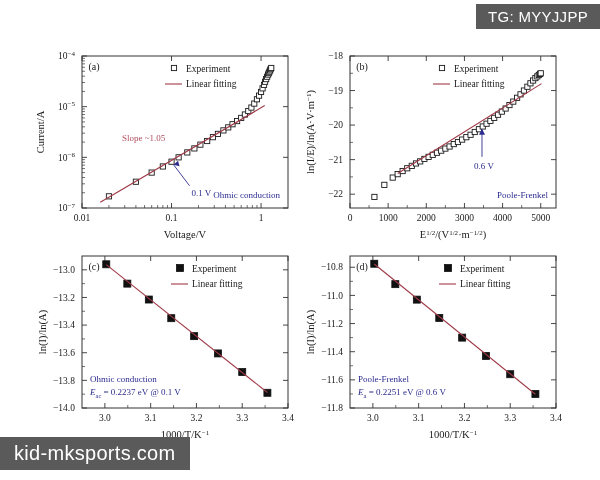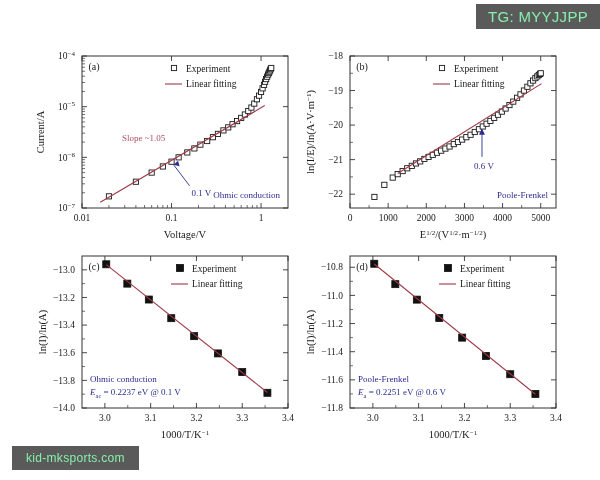--- a/index.html
+++ b/index.html
@@ -14,37 +14,37 @@
     color: #1a1a1a;
   }
   #figure {
     position: absolute;
     left: 0; top: 0;
     width: 600px; height: 480px;
   }
   .wm {
     position: absolute;
     background: #5a5a5a;
-    color: #86efac;
+    color: #ffffff;
     font-family: "Liberation Sans", sans-serif;
     letter-spacing: 0.3px;
     display: flex;
     align-items: center;
     justify-content: center;
     white-space: nowrap;
   }
   #wm-top {
     right: 0px; top: 4px;
     padding: 4px 12px;
     font-size: 15px;
   }
   #wm-bottom {
-    left: 12px; bottom: 10px;
+    left: 0px; bottom: 10px;
     padding: 5px 14px;
-    font-size: 12px;
+    font-size: 20px;
   }
   svg text { font-family: "Liberation Serif", "DejaVu Serif", serif; }
   .tick-lab { font-size: 9.5px; fill: #1a1a1a; }
   .ax-lab  { font-size: 10.5px; fill: #1a1a1a; }
   .pan-lab { font-size: 10px; fill: #1a1a1a; }
   .leg-lab { font-size: 9.5px; fill: #1a1a1a; }
   .note-blue { font-size: 9px; fill: #2b2b8f; }
   .note-red  { font-size: 9px; fill: #b05060; }
   .frame { fill: none; stroke: #333333; stroke-width: 1; }
   .tickline { stroke: #333333; stroke-width: 0.9; }

